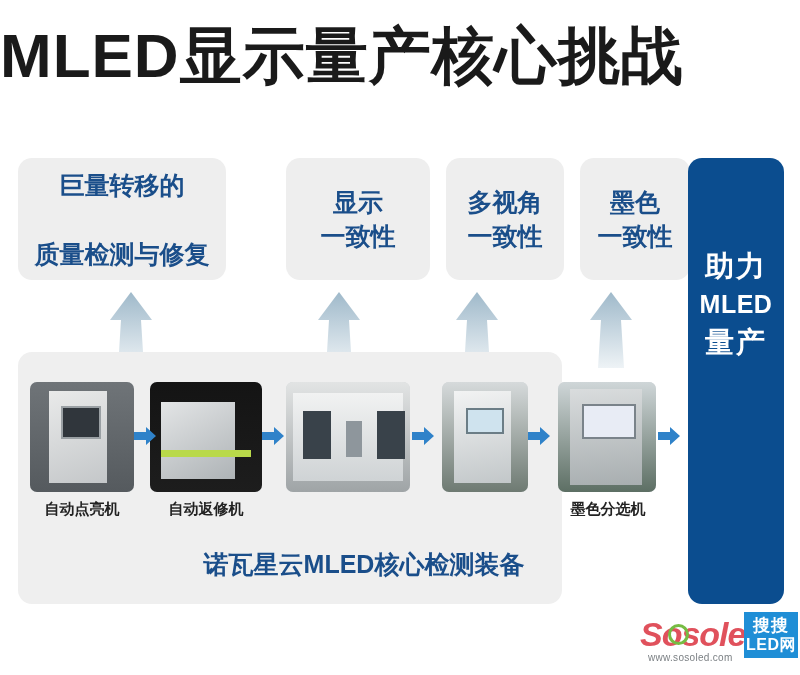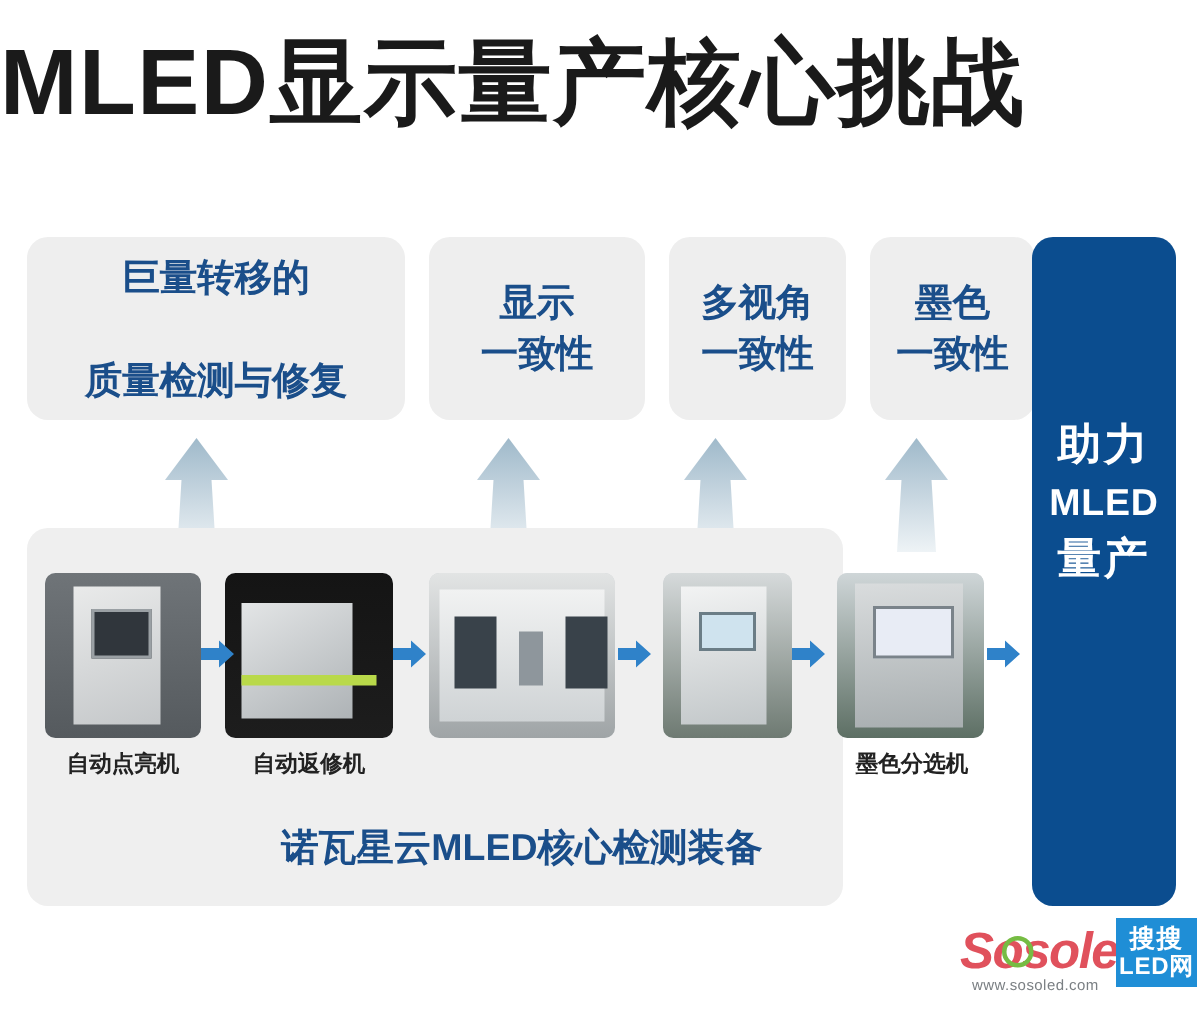--- a/index.html
+++ b/index.html
@@ -54,41 +54,41 @@
     justify-content: center;
     flex-direction: column;
     color: #1a4e8a;
     font-weight: bold;
     font-size: 25px;
     line-height: 34px;
     text-align: center;
     box-sizing: border-box;
   }
   .card .ln { display: block; white-space: nowrap; }
-  .card-0 { left: 0px;   width: 252px; gap: 35px; }
+  .card-0 { left: 0px;   width: 208px; gap: 35px; }
   .card-1 { left: 268px; width: 144px; }
   .card-2 { left: 428px; width: 118px; }
   .card-3 { left: 562px; width: 110px; align-items: center; }
 
   
   .side-panel {
     position: absolute;
     left: 688px;
     top: 158px;
     width: 96px;
     height: 446px;
     background: #0b4d8f;
     border-radius: 14px;
     color: #ffffff;
     display: flex;
     flex-direction: column;
     align-items: center;
     justify-content: flex-start;
     box-sizing: border-box;
-    padding-top: 120px;
+    padding-top: 89px;
   }
   .side-panel .sp-cn {
     font-size: 29px;
     font-weight: bold;
     line-height: 38px;
     letter-spacing: 2px;
   }
   .side-panel .sp-en {
     font-size: 25px;
     font-weight: bold;
@@ -171,21 +171,21 @@
   }
   .h-arrow svg { display: block; width: 22px; height: 20px; }
   .ha-0 { left: 116px; }
   .ha-1 { left: 244px; }
   .ha-2 { left: 394px; }
   .ha-3 { left: 510px; }
   .ha-4 { left: 640px; }
 
   .equip-caption {
     position: absolute;
-    left: 0;
+    left: 16px;
     top: 196px;
     width: 660px;
     text-align: center;
     font-size: 25px;
     font-weight: bold;
     color: #1a4e8a;
     white-space: nowrap;
   }
 
   

